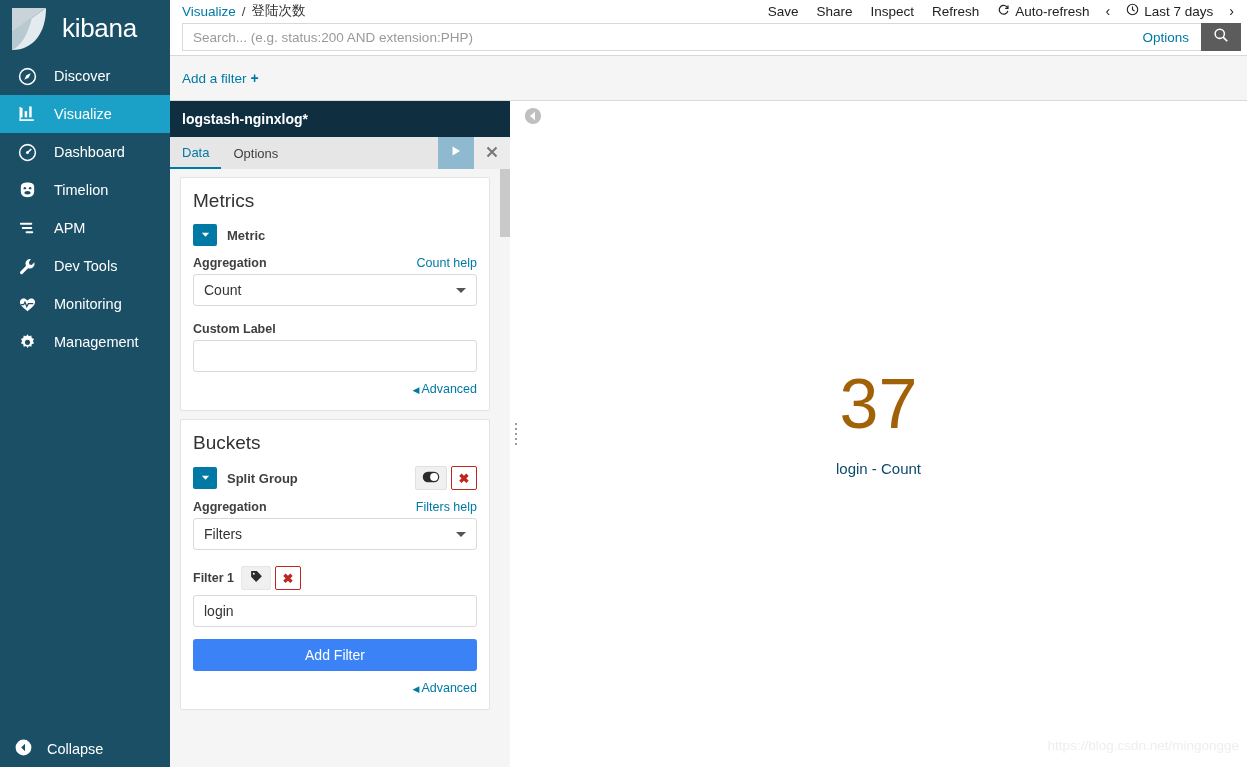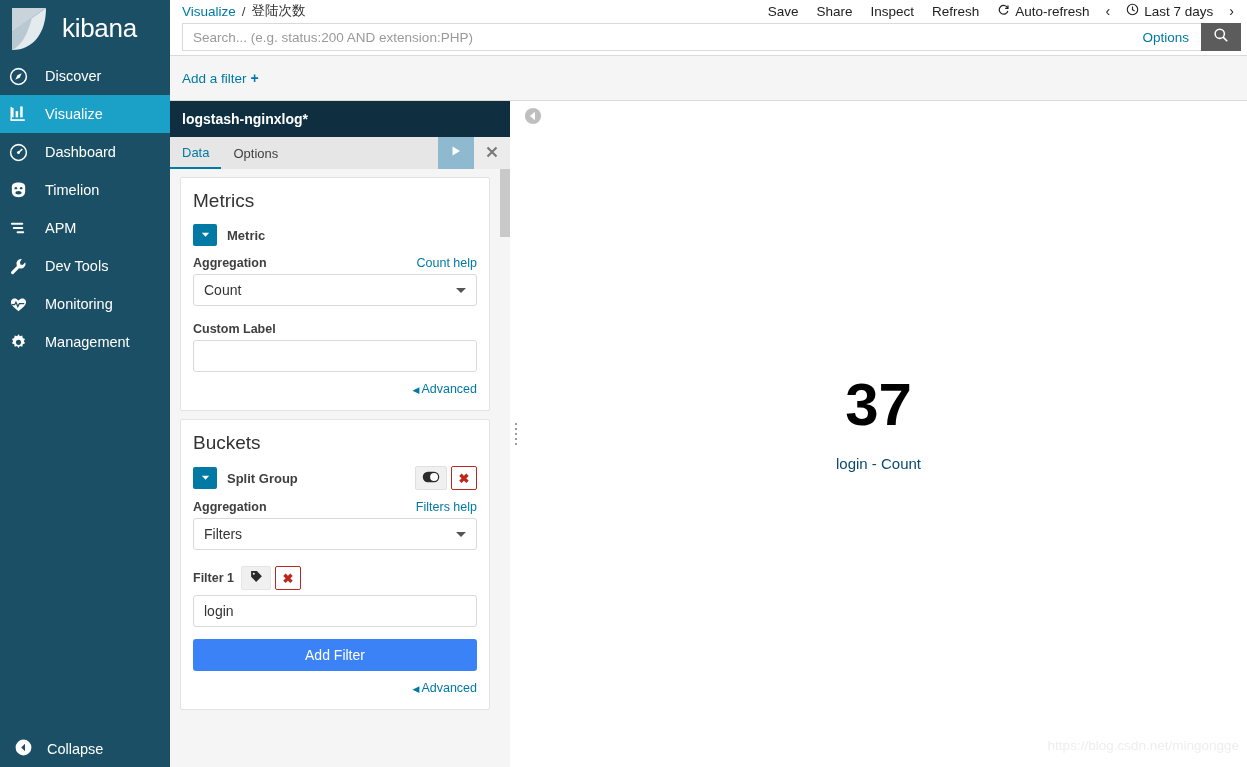--- a/index.html
+++ b/index.html
@@ -23,21 +23,21 @@
   .brand {
     height: 57px; display: flex; align-items: center; padding-left: 0;
   }
   .brand-logo { width: 48px; height: 46px; margin-left: 6px; position: relative; }
   .brand-name {
     font-size: 26px; letter-spacing: -0.3px; margin-left: 8px;
     color: #fff; font-weight: 400;
   }
   .nav-item {
     display: flex; align-items: center; height: 38px;
-    padding-left: 5px; cursor: pointer;
+    padding-left: 14px; cursor: pointer;
     font-size: 14px; color: #ffffff;
   }
   .nav-item .nav-icon {
     width: 26px; height: 22px; display: flex; align-items: center; justify-content: center;
     margin-right: 14px; flex: 0 0 26px;
   }
   .nav-item.active { background: #1ba0c8; }
   .nav-label { font-size: 14.5px; }
   .collapse-item {
     position: absolute; bottom: 0px; left: 0; width: 170px;
@@ -223,21 +223,21 @@
   .viz-collapse {
     position: absolute; left: 14px; top: 6px; width: 18px; height: 18px;
     cursor: pointer;
   }
   .metric-wrap {
     position: absolute; left: 0; right: 0; top: 0; bottom: 0;
     display: flex; flex-direction: column; align-items: center; justify-content: center;
     padding-bottom: 20px;
   }
   .metric-value {
-    font-size: 60px; font-weight: bold; color: #000000; line-height: 0.95;
+    font-size: 70px; font-weight: normal; color: #a16207; line-height: 0.95;
     font-family: "Liberation Sans", sans-serif;
   }
   .metric-label { font-size: 15px; color: #0c4a6e; margin-top: 22px; }
   .watermark {
     position: absolute; right: 8px; bottom: 14px; color: #eeeeee;
     font-size: 13.5px; user-select: none;
   }
 </style>
 </head>
 <body>

